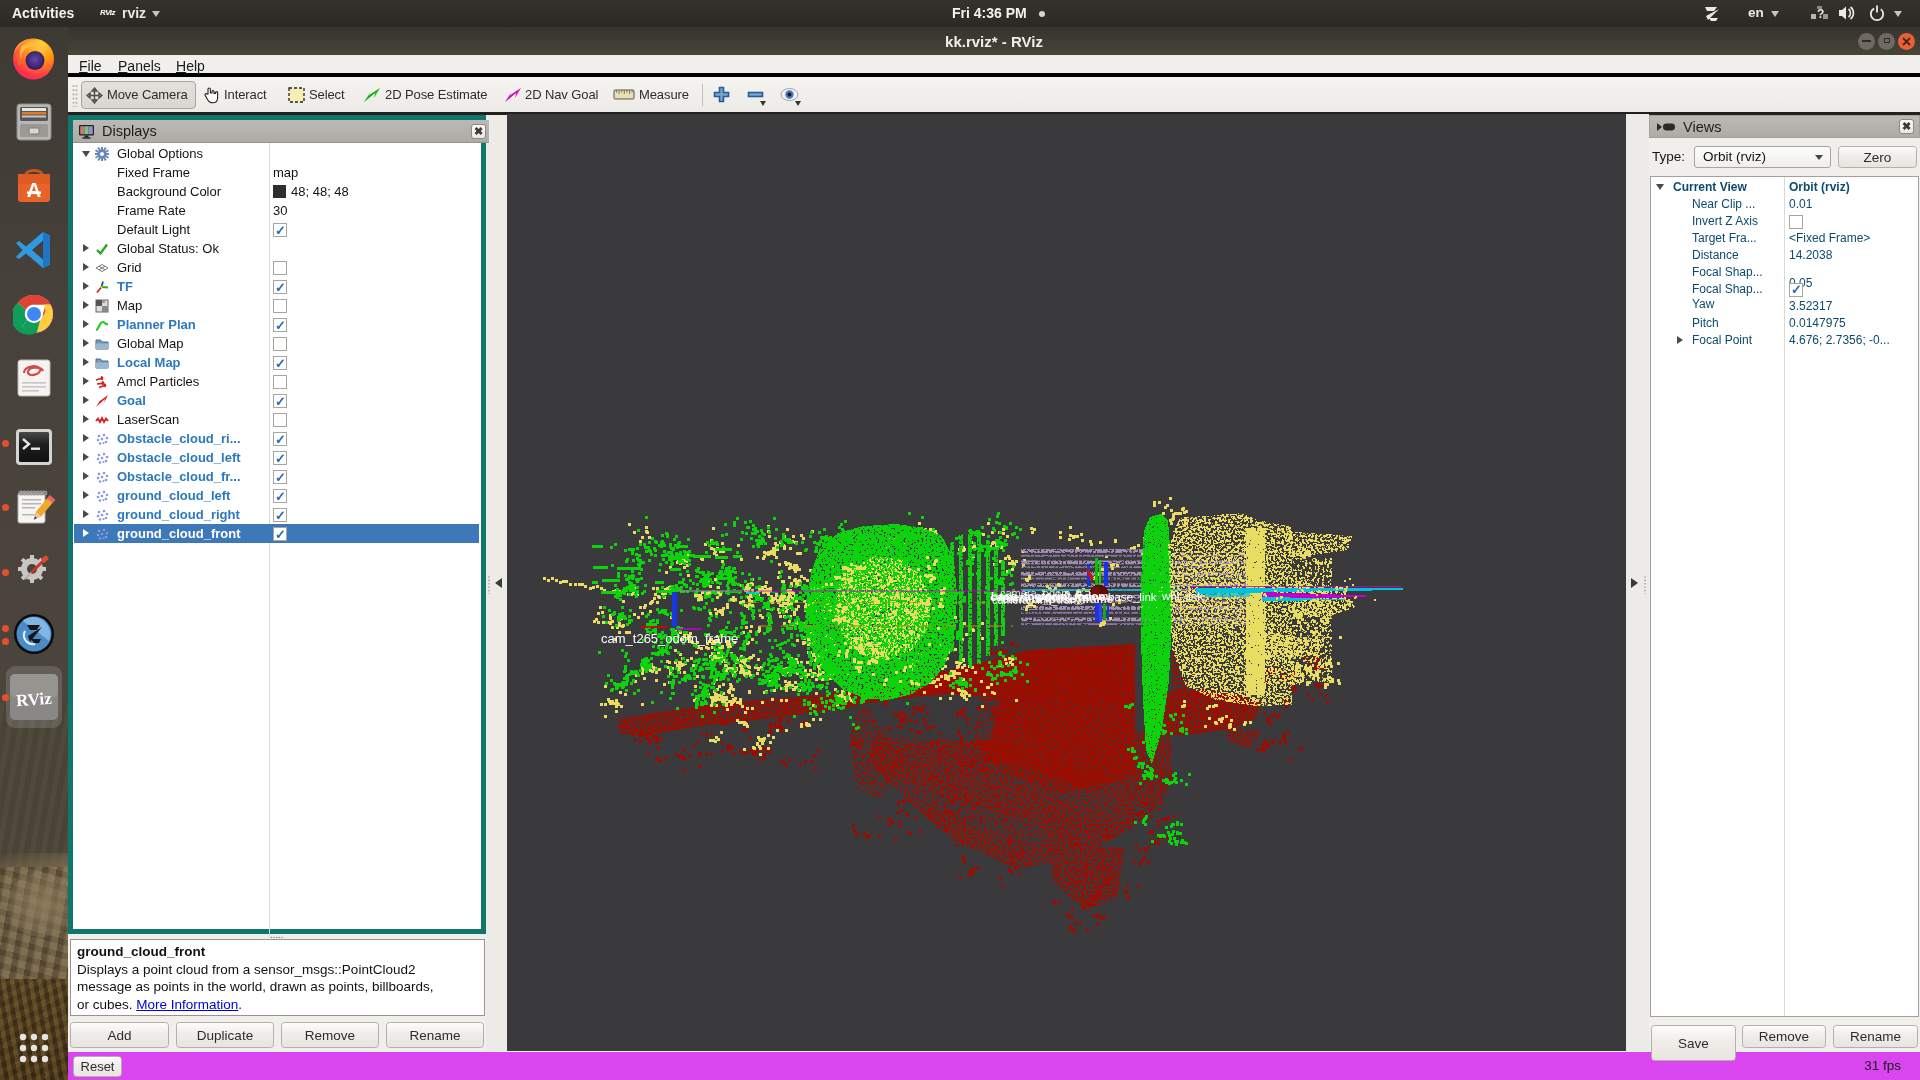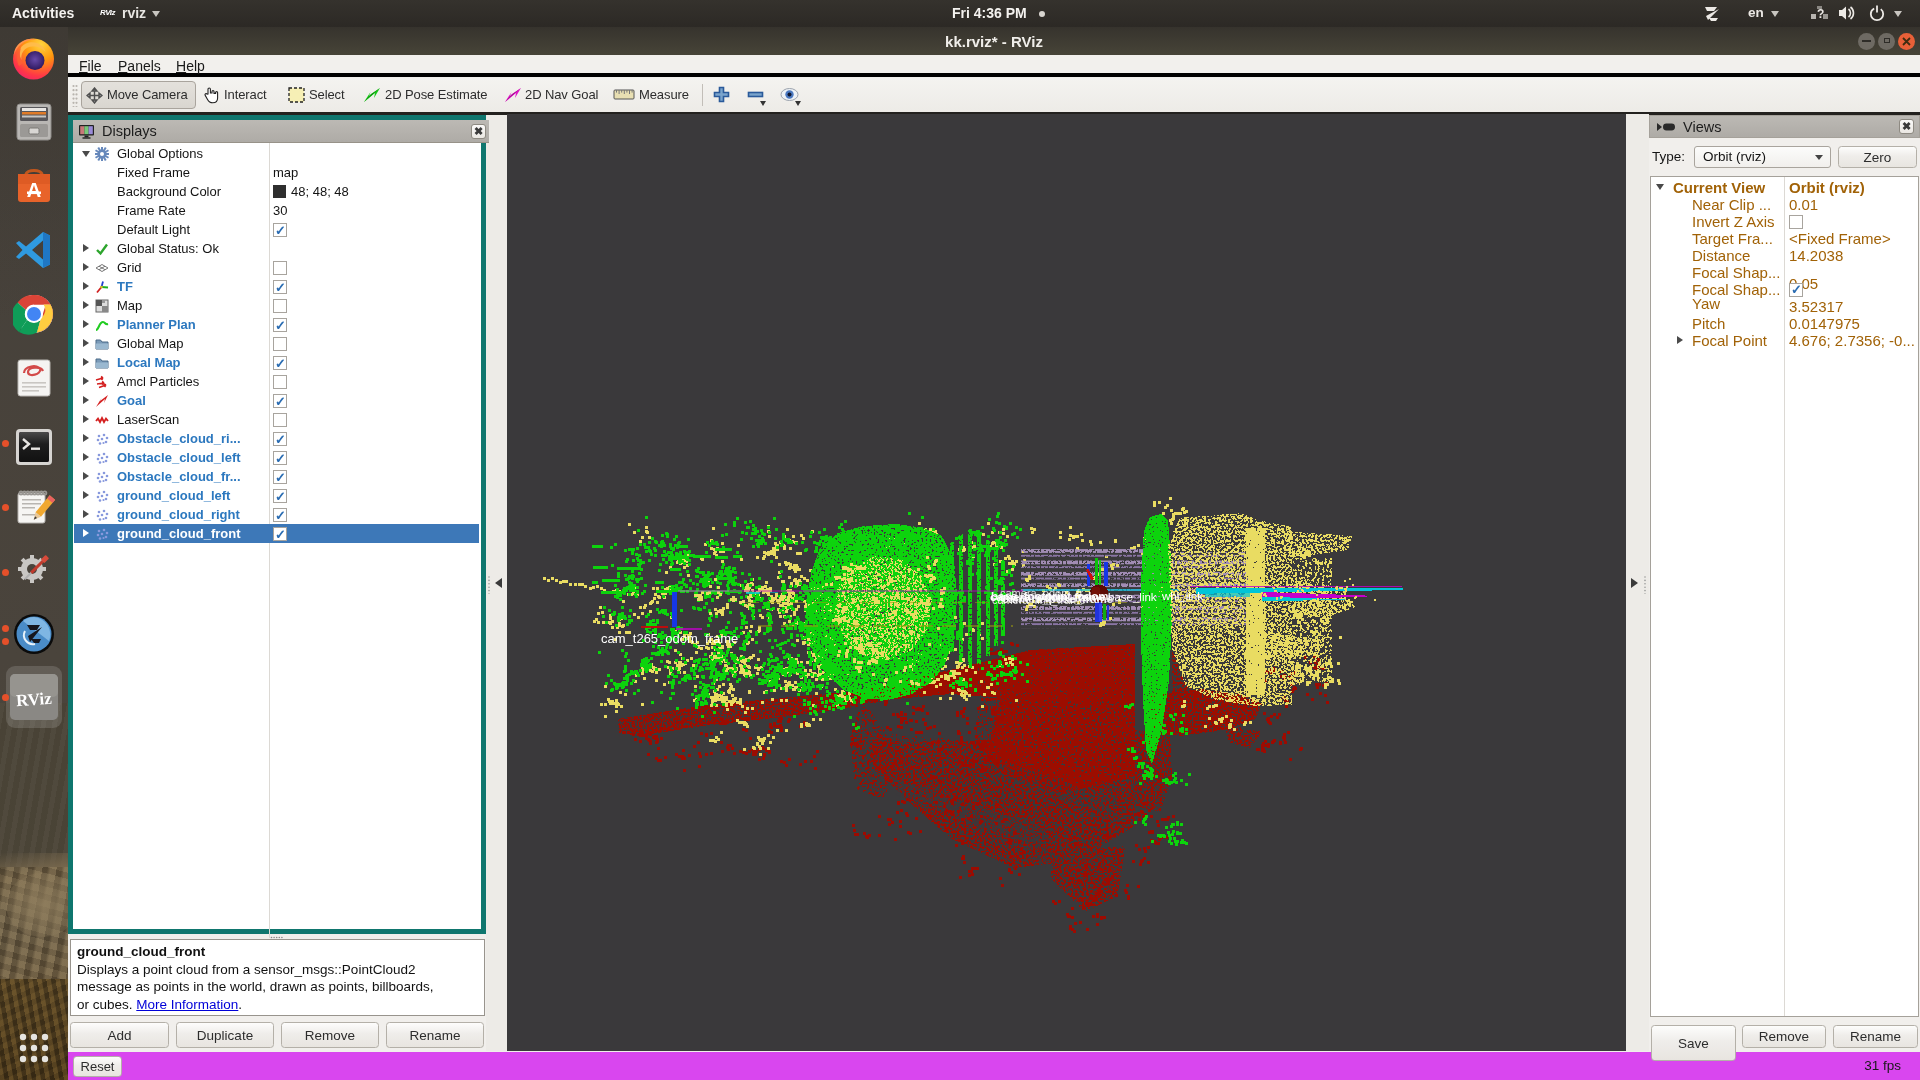--- a/index.html
+++ b/index.html
@@ -4,21 +4,21 @@
 html,body{width:1920px;height:1080px;overflow:hidden;font-family:"Liberation Sans",sans-serif}
 .abs{position:absolute}
 body{background:#f1efec}
 .btn{position:absolute;background:linear-gradient(#fdfdfc,#efedea 45%,#e8e5e0);border:1px solid #b4b0a8;border-radius:3.5px;
  font-size:13.5px;color:#2d2d2d;display:flex;align-items:center;justify-content:center}
 .hdr{position:absolute;background:linear-gradient(#bcb9b4,#aeaba6);border-bottom:1px solid #979289;color:#1c1c1c;
  font-size:14.5px;display:flex;align-items:center}
 .closebox{position:absolute;width:15px;height:15px;background:linear-gradient(#fbfaf9,#eae7e2);border:1px solid #8e8a82;
  border-radius:3px;color:#3a3a3a;font-size:11px;font-weight:bold;line-height:13px;text-align:center}
 .row{position:absolute;height:19px;font-size:13px;color:#141414;display:flex;align-items:center;white-space:nowrap}
-.vrow{position:absolute;height:17px;font-size:15px;color:#a16207;display:flex;align-items:center;white-space:nowrap}
+.vrow{position:absolute;height:17px;font-size:12px;color:#0c4a6e;display:flex;align-items:center;white-space:nowrap}
 .bb{font-weight:bold;color:#2c78bf}
 .cb{position:absolute;width:14px;height:14px;border:1px solid #a8a49e;background:#fff}
 .ck{position:absolute;left:1px;top:-1.5px;font-size:13px;color:#2a6cb2;font-weight:bold}
 .exp{position:absolute;width:0;height:0}
 .expR{border-left:6px solid #4a4a4a;border-top:4.5px solid transparent;border-bottom:4.5px solid transparent}
 .expD{border-top:6px solid #4a4a4a;border-left:4.5px solid transparent;border-right:4.5px solid transparent}
 </style></head><body>
 
 <div class="abs" style="left:0;top:0;width:1920px;height:27px;background:linear-gradient(#35322d,#2c2925)">
  <div class="abs" style="left:12px;top:5px;font-size:14px;color:#f4f2ef;font-weight:bold">Activities</div>

